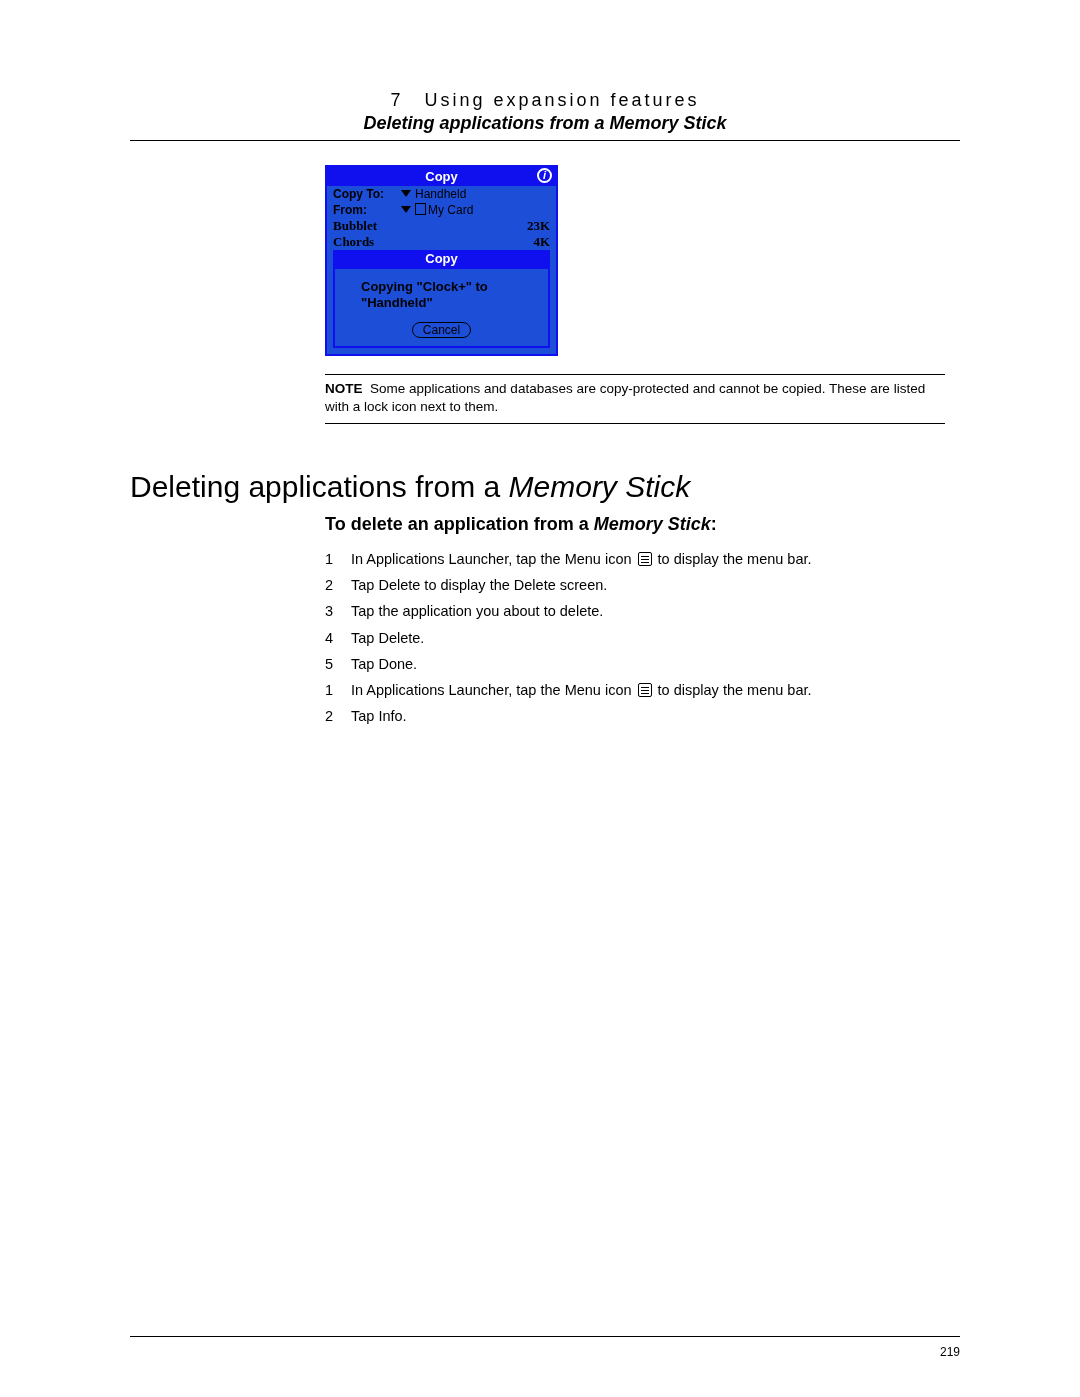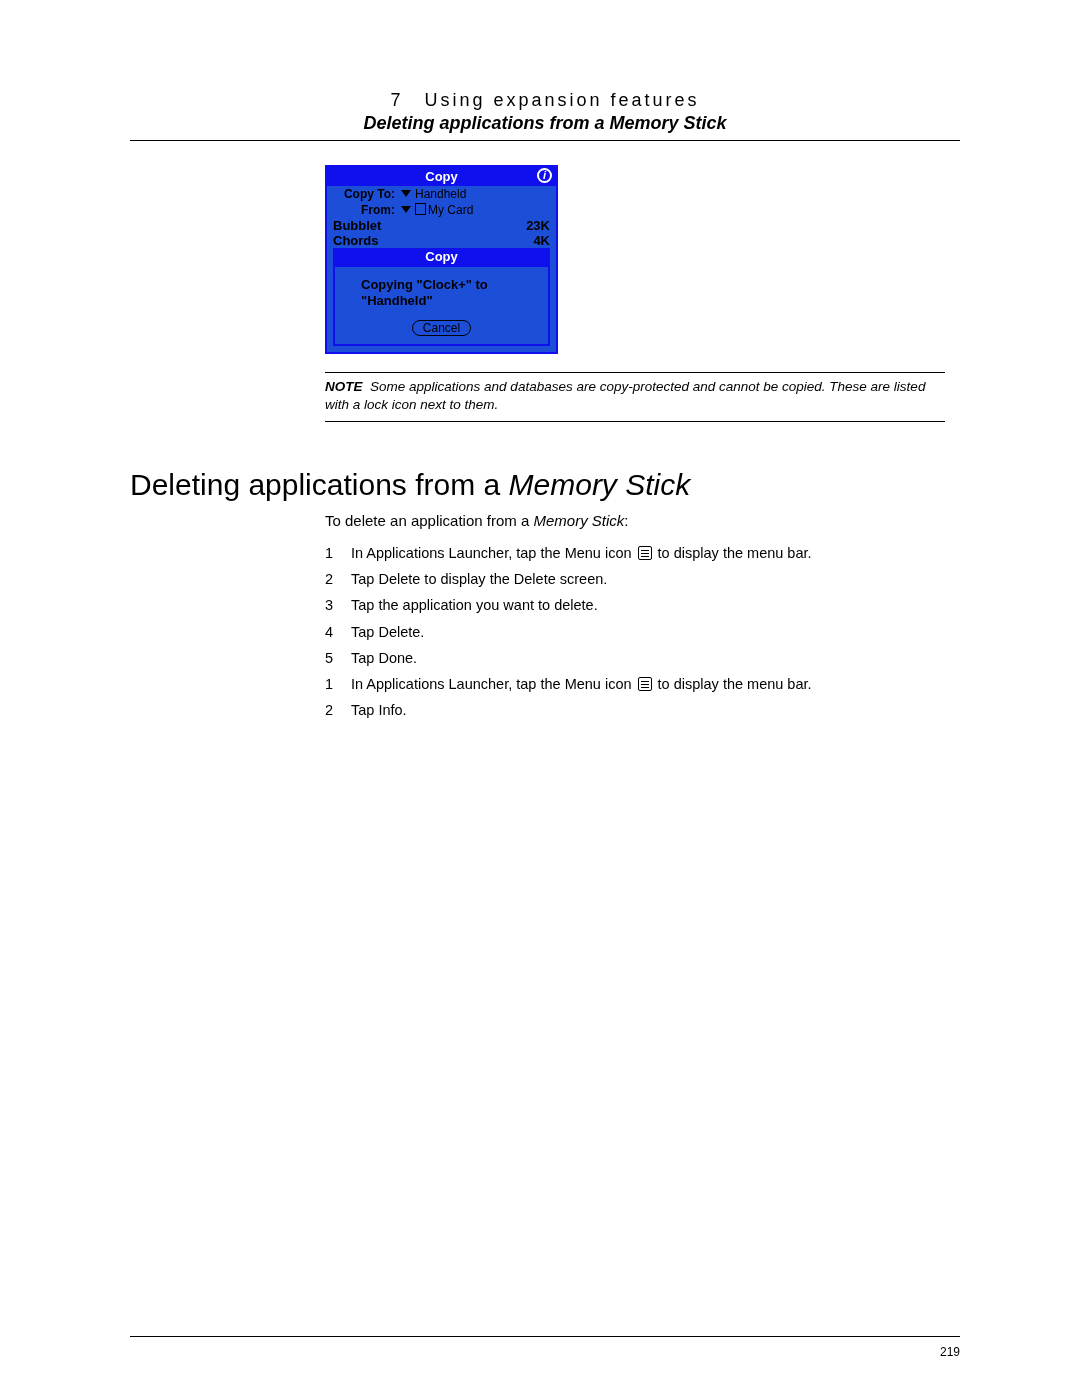--- a/index.html
+++ b/index.html
@@ -91,21 +91,21 @@
   }
   .palm-row {
     display: flex;
     padding: 1px 6px;
     align-items: center;
     font-weight: 700;
     font-size: 12px;
   }
   .palm-row .lab {
     width: 62px;
-    text-align: right;
+    text-align: left;
     padding-right: 4px;
   }
   .tri {
     display: inline-block;
     width: 0; height: 0;
     border-left: 5px solid transparent;
     border-right: 5px solid transparent;
     border-top: 7px solid #000;
     margin: 0 4px 1px 2px;
     vertical-align: middle;
@@ -120,20 +120,21 @@
     position: relative;
     top: -1px;
   }
   .palm-val { font-weight: 400; }
   .palm-list {
     display: flex;
     justify-content: space-between;
     padding: 0 6px;
     font-weight: 700;
     font-size: 13px;
+    font-family: Liberation Serif, serif;
   }
   .palm-dialog-top {
     background: #1010ef;
     color: #fff;
     font-weight: 700;
     text-align: center;
     padding: 1px 0;
     margin: 0 6px;
   }
   .palm-dialog {
@@ -164,38 +165,37 @@
     width: 620px;
   }
   .note-rule-top {
     border: none;
     border-top: 1.5px solid #000;
     margin: 0 0 5px 0;
   }
   .note-text {
     font-size: 13.5px;
     line-height: 1.35;
-    font-style: italic;
   }
   .note-rule-bot {
     border: none;
     border-top: 1.5px solid #000;
     margin: 6px 0 0 0;
   }
 
   
   h1.section {
     font-weight: 300;
     font-size: 30px;
     margin: 46px 0 10px 0;
   }
   h1.section .ital { font-style: italic; }
   h2.sub {
-    font-weight: 400;
-    font-size: 15px;
+    font-weight: 700;
+    font-size: 18px;
     margin: 8px 0 14px 195px;
   }
   h2.sub .ital { font-style: italic; }
 
   
   .steps {
     margin-left: 195px;
     font-size: 14.5px;
   }
   .steps .row {
@@ -301,21 +301,21 @@
       <span>
         <span>In Applications Launcher, tap the Menu icon </span><span class="menu-icon"><span class="l3"></span></span><span> to display the menu bar.</span>
       </span>
     </div>
     <div class="row">
       <span class="num">2</span>
       <span>Tap Delete to display the Delete screen.</span>
     </div>
     <div class="row">
       <span class="num">3</span>
-      <span>Tap the application you want to delete.</span>
+      <span>Tap the application you about to delete.</span>
     </div>
     <div class="row">
       <span class="num">4</span>
       <span>Tap Delete.</span>
     </div>
     <div class="row">
       <span class="num">5</span>
       <span>Tap Done.</span>
     </div>
   </div>

